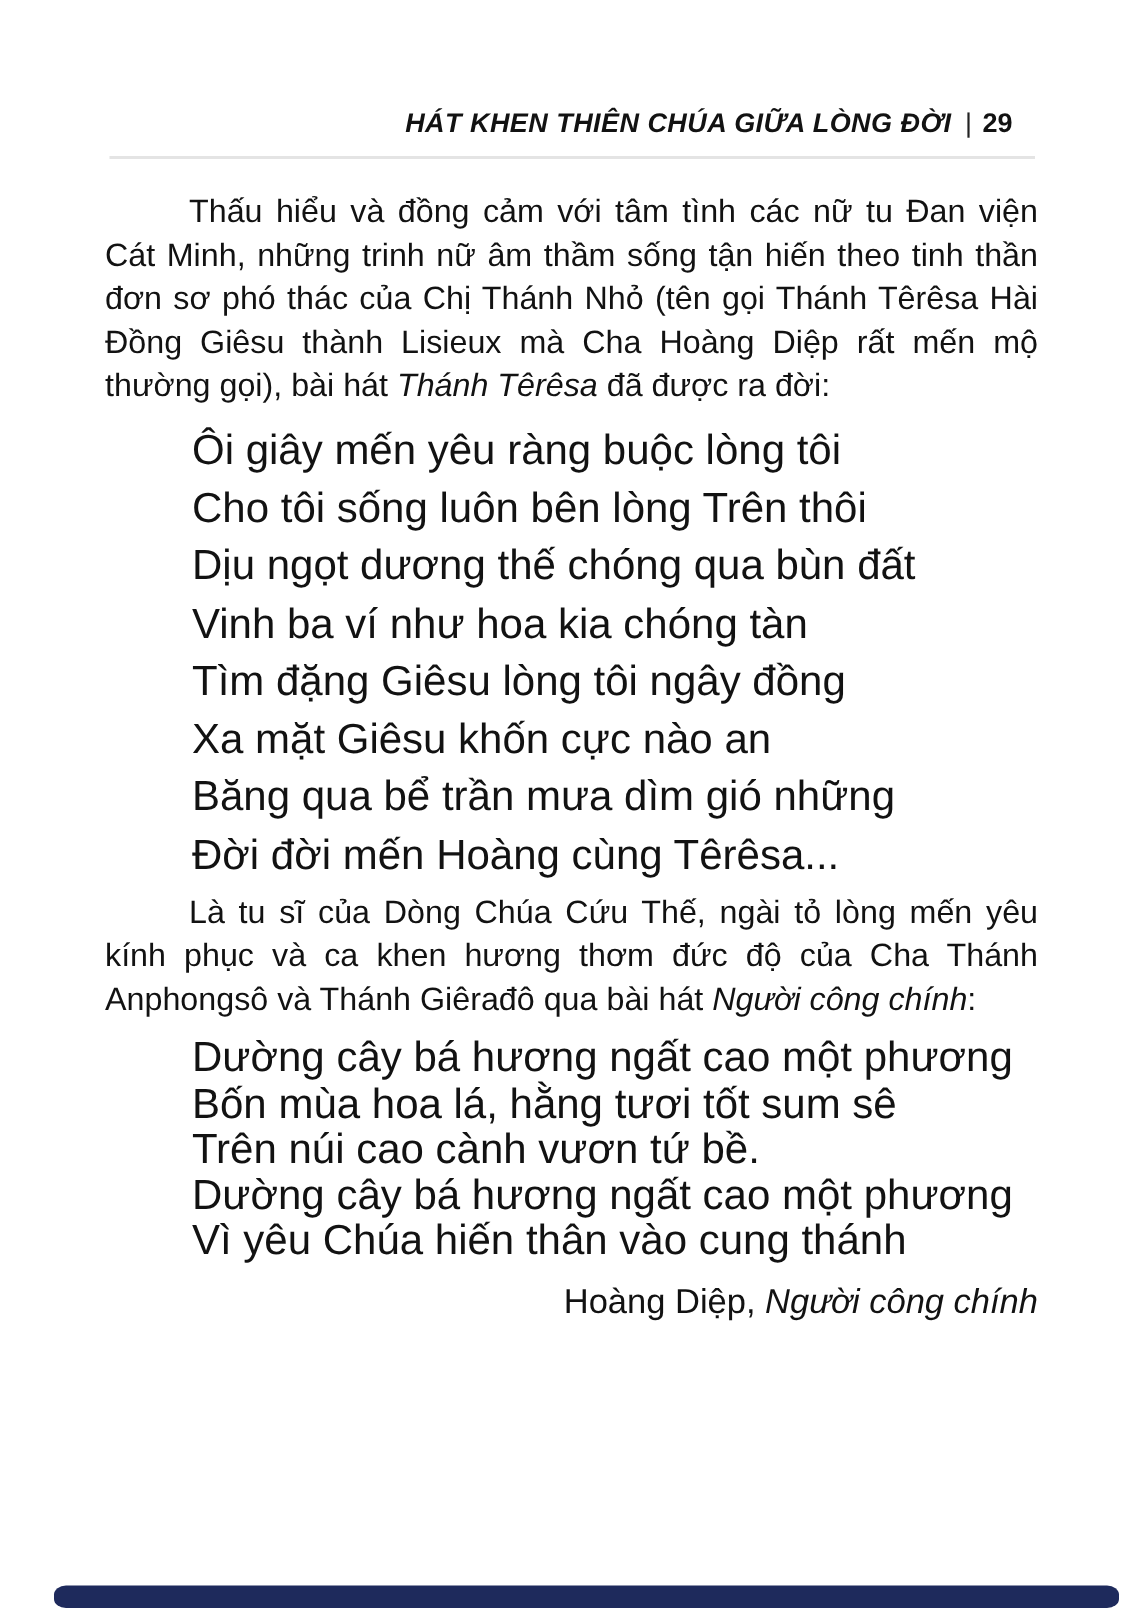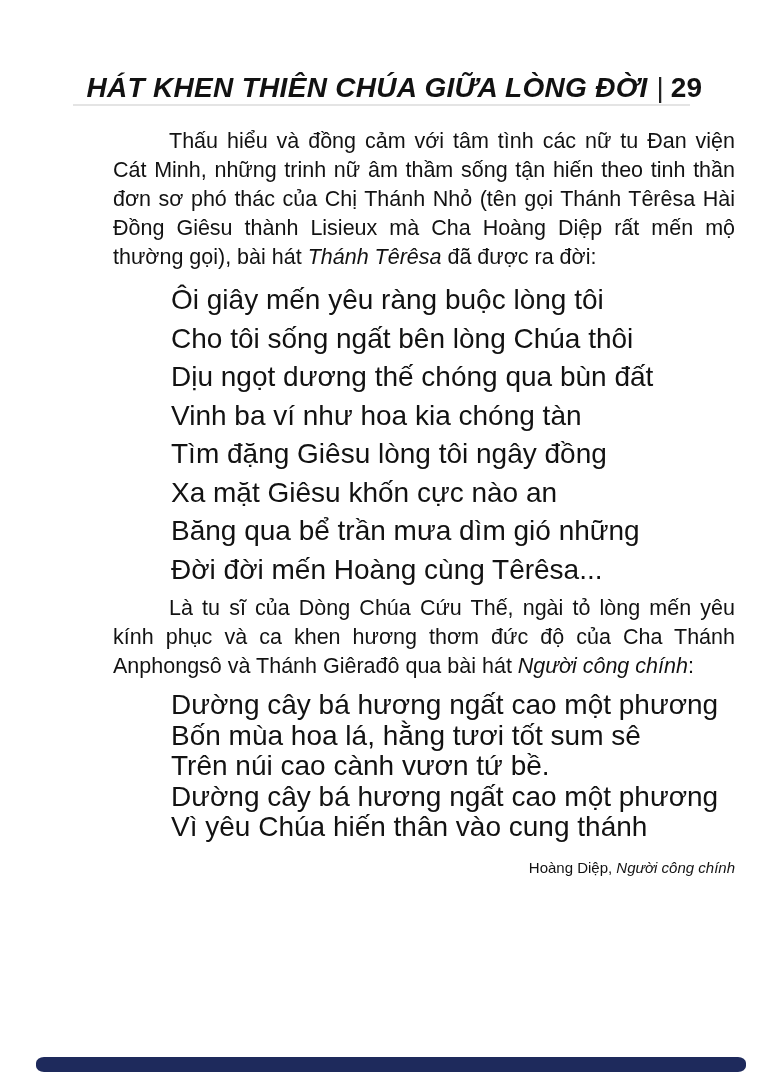--- a/index.html
+++ b/index.html
@@ -11,22 +11,22 @@
   }
   .page {
     position: relative;
     width: 762px; height: 1080px;
     background: #ffffff;
     overflow: hidden;
   }
   
   .header-line {
     position: absolute;
-    top: 72px; right: 60px;
-    font-size: 28px;
+    top: 72px; right: 87px;
+    font-size: 18px;
     white-space: nowrap;
     margin-left: 20px;
   }
   .header-title {
     font-style: italic;
     font-weight: 700;
     letter-spacing: 0.3px;
   }
   .header-sep {
     font-weight: 400;
@@ -38,37 +38,36 @@
     position: absolute;
     top: 104px; left: 73px; right: 72px;
     height: 2px;
     background: #e4e4e4;
   }
   
   .content {
     position: absolute;
     left: 70px; top: 127px;
     width: 622px;
-    margin-left: 43px;
   }
   .para {
     margin: 0;
     text-align: justify;
     text-indent: 56px;
     font-size: 21.5px;
     line-height: 29px;
   }
   .stanza { margin: 9px 0 5px 58px; font-size: 28px; }
   .stanza-wide .lyric-line { line-height: 38.5px; }
   .stanza-tight .lyric-line { line-height: 30.5px; }
   .para-2 { margin-top: 3px; }
   .signature {
     margin-top: 10px;
     text-align: right;
-    font-size: 15px;
+    font-size: 23px;
     line-height: 29px;
   }
   
   .bottom-bar {
     position: absolute;
     left: 36px;
     top: 1057px;
     width: 710px;
     height: 15px;
     background: #1e2a5c;
@@ -84,21 +83,21 @@
     <span class="header-title">HÁT KHEN THIÊN CHÚA GIỮA LÒNG ĐỜI</span><span class="header-sep">|</span><span class="header-page">29</span>
   </div>
   <div class="rule"></div>
 
   <div class="content">
 
     <p class="para para-1"><span>Thấu hiểu và đồng cảm với tâm tình các nữ tu Đan viện Cát Minh, những trinh nữ âm thầm sống tận hiến theo tinh thần đơn sơ phó thác của Chị Thánh Nhỏ (tên gọi Thánh Têrêsa Hài Đồng Giêsu thành Lisieux mà Cha Hoàng Diệp rất mến mộ thường gọi), bài hát </span><i>Thánh Têrêsa</i><span> đã được ra đời:</span></p>
 
     <div class="stanza stanza-wide">
       <div class="lyric-line">Ôi giây mến yêu ràng buộc lòng tôi</div>
-      <div class="lyric-line">Cho tôi sống ngất bên lòng Chúa thôi</div>
+      <div class="lyric-line">Cho tôi sống luôn bên lòng Trên thôi</div>
       <div class="lyric-line">Dịu ngọt dương thế chóng qua bùn đất</div>
       <div class="lyric-line">Vinh ba ví như hoa kia chóng tàn</div>
       <div class="lyric-line">Tìm đặng Giêsu lòng tôi ngây đồng</div>
       <div class="lyric-line">Xa mặt Giêsu khốn cực nào an</div>
       <div class="lyric-line">Băng qua bể trần mưa dìm gió những</div>
       <div class="lyric-line">Đời đời mến Hoàng cùng Têrêsa...</div>
     </div>
 
     <p class="para para-2"><span>Là tu sĩ của Dòng Chúa Cứu Thế, ngài tỏ lòng mến yêu kính phục và ca khen hương thơm đức độ của Cha Thánh Anphongsô và Thánh Giêrađô qua bài hát </span><i>Người công chính</i><span>:</span></p>
 

